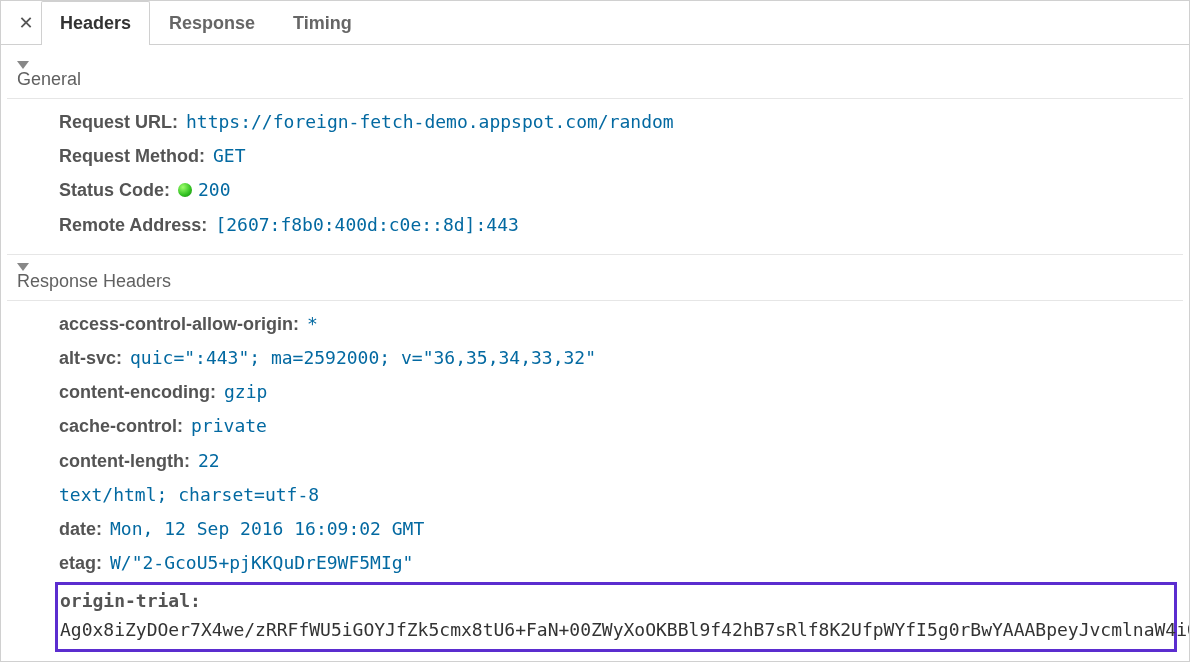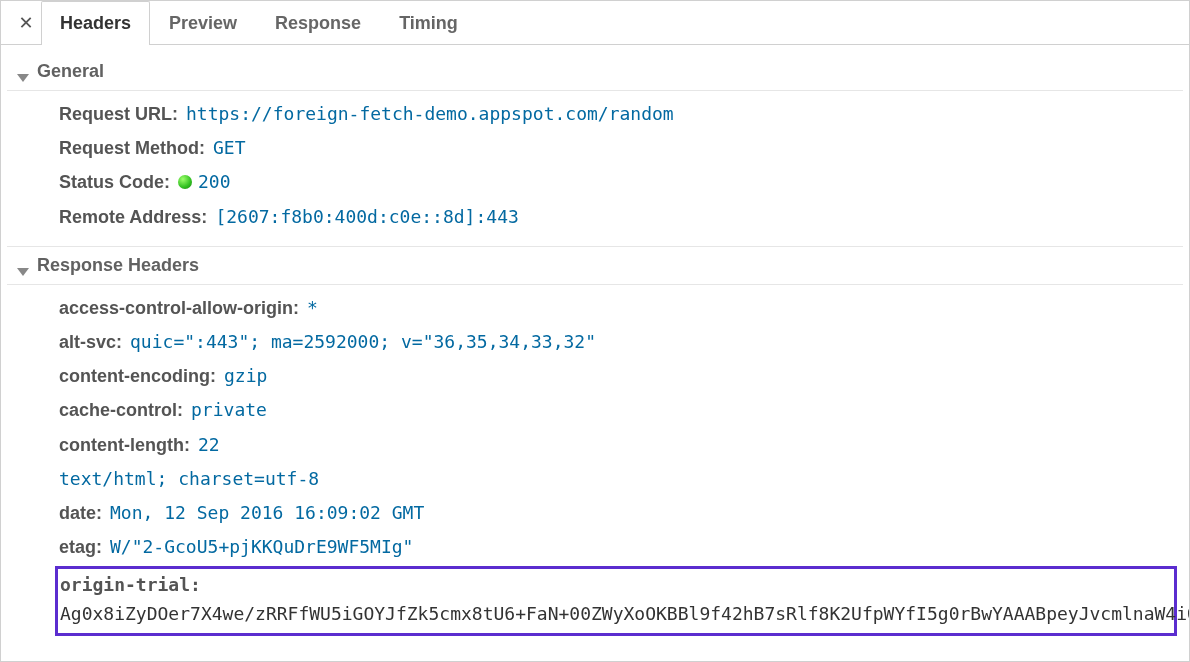--- a/index.html
+++ b/index.html
@@ -52,28 +52,29 @@
     .content {
       padding: 8px 6px 10px 6px;
       overflow-y: auto;
       height: calc(100% - 44px);
     }
     .section {
       margin-bottom: 6px;
     }
     .section-header {
       display: flex;
-      align-items: flex-end;
-      font-size: 18px;
-      font-weight: 700;
+      align-items: flex-start;
+      font-size: 18px;
+      font-weight: 400;
       color: #616161;
       padding: 8px 6px 8px 10px;
       cursor: pointer;
       border-bottom: 1px solid #e6e6e6;
       border-top: 1px solid #e6e6e6;
+      flex-direction: column;
     }
     .section:first-child .section-header {
       border-top: none;
     }
     .disclosure {
       display: inline-block;
       width: 0;
       height: 0;
       border-left: 6px solid transparent;
       border-right: 6px solid transparent;
@@ -127,21 +128,20 @@
       font-weight: 700;
       color: #545454;
     }
   </style>
 </head>
 <body>
 
 <div class="tabs">
   <div class="close-btn">✕</div>
   <div class="tab active">Headers</div>
-  <div class="tab">Preview</div>
   <div class="tab">Response</div>
   <div class="tab">Timing</div>
 </div>
 
 <div class="content">
 
   <div class="section">
     <div class="section-header">
       <span class="disclosure"></span>
       <span>General</span>

